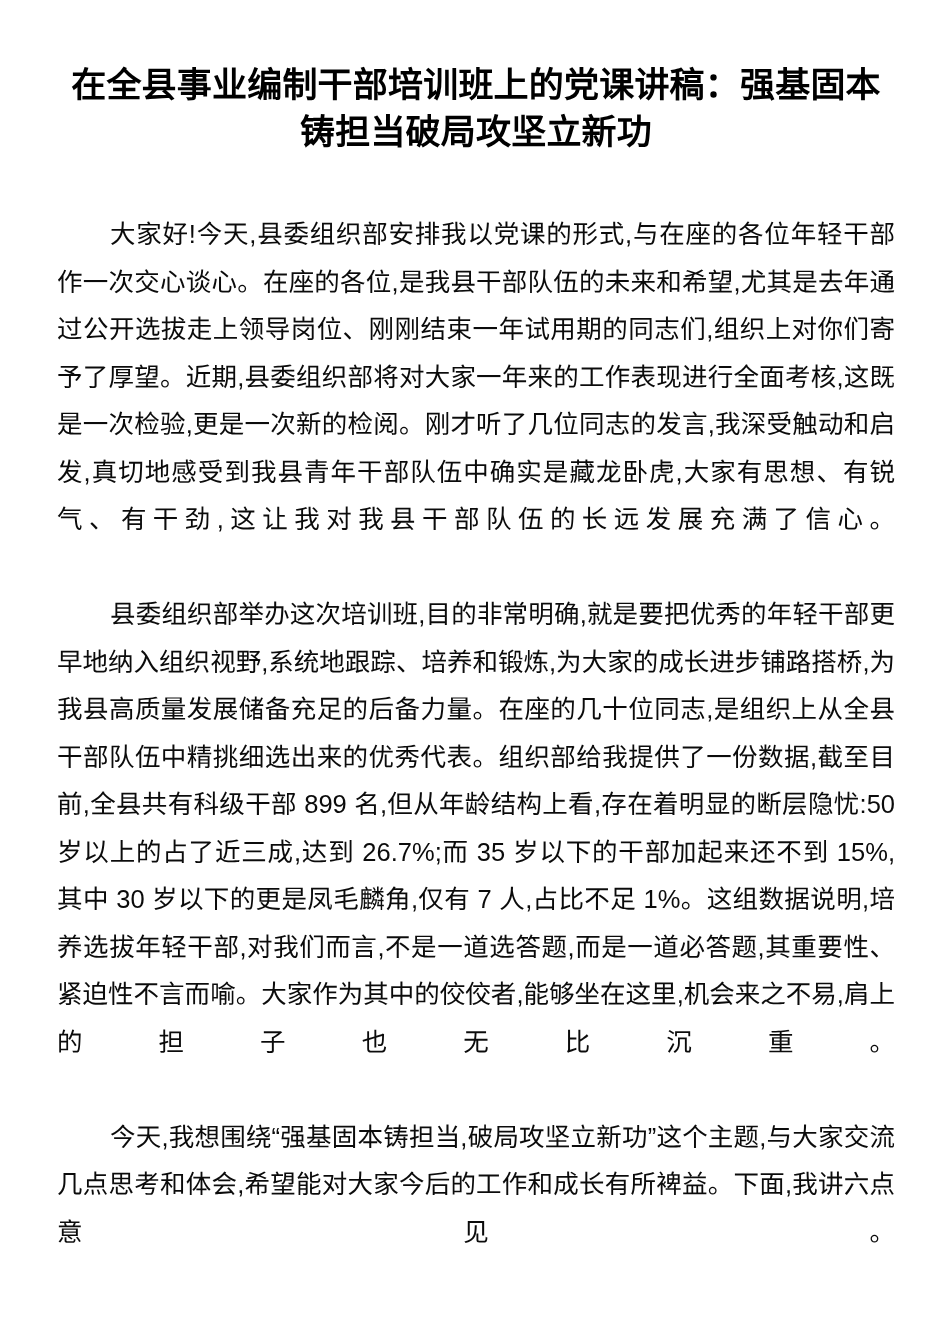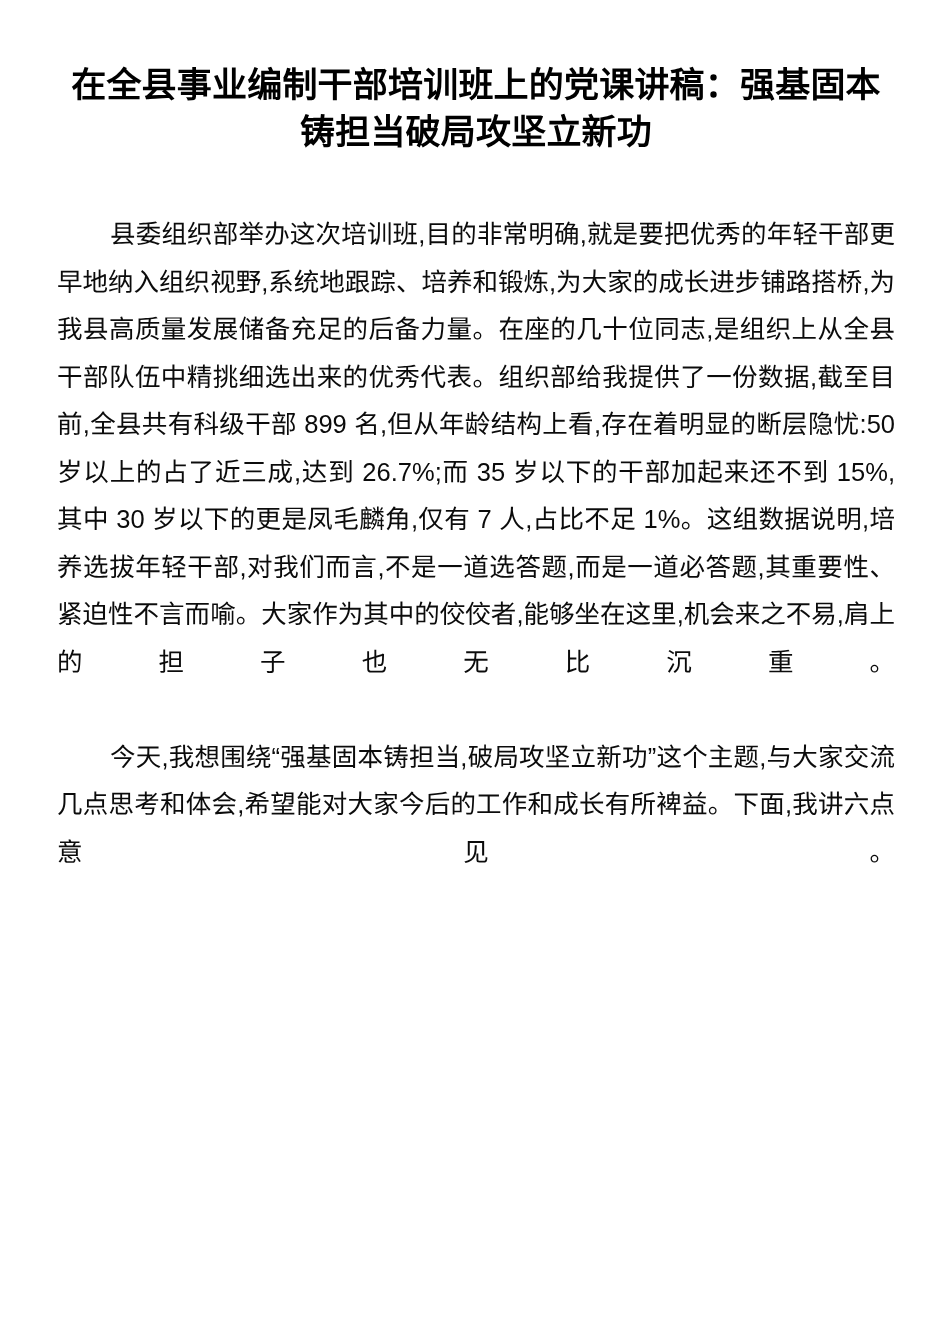--- a/index.html
+++ b/index.html
@@ -72,20 +72,21 @@
 
   <div class="doc-body">
 
     <h1 class="doc-title">
       <span>在全县事业编制干部培训班上的党课讲稿：强基固本</span><wbr><span>铸担当破局攻坚立新功</span>
     </h1>
 
     <div class="title-spacer"></div>
 
 
+    <p class="para indent">大家好!今天,县委组织部安排我以党课的形式,与在座的各位年轻干部作一次交心谈心。在座的各位,是我县干部队伍的未来和希望,尤其是去年通过公开选拔走上领导岗位、刚刚结束一年试用期的同志们,组织上对你们寄予了厚望。近期,县委组织部将对大家一年来的工作表现进行全面考核,这既是一次检验,更是一次新的检阅。刚才听了几位同志的发言,我深受触动和启发,真切地感受到我县青年干部队伍中确实是藏龙卧虎,大家有思想、有锐气、有干劲,这让我对我县干部队伍的长远发展充满了信心。</p>
 
     <p class="para indent">县委组织部举办这次培训班,目的非常明确,就是要把优秀的年轻干部更早地纳入组织视野,系统地跟踪、培养和锻炼,为大家的成长进步铺路搭桥,为我县高质量发展储备充足的后备力量。在座的几十位同志,是组织上从全县干部队伍中精挑细选出来的优秀代表。组织部给我提供了一份数据,截至目前,全县共有科级干部 899 名,但从年龄结构上看,存在着明显的断层隐忧:50 岁以上的占了近三成,达到 26.7%;而 35 岁以下的干部加起来还不到 15%,其中 30 岁以下的更是凤毛麟角,仅有 7 人,占比不足 1%。这组数据说明,培养选拔年轻干部,对我们而言,不是一道选答题,而是一道必答题,其重要性、紧迫性不言而喻。大家作为其中的佼佼者,能够坐在这里,机会来之不易,肩上的担子也无比沉重。</p>
 
     <p class="para indent">今天,我想围绕“强基固本铸担当,破局攻坚立新功”这个主题,与大家交流几点思考和体会,希望能对大家今后的工作和成长有所裨益。下面,我讲六点意见。</p>
 
   </div>
 
 </div>
 
 </body></html>

